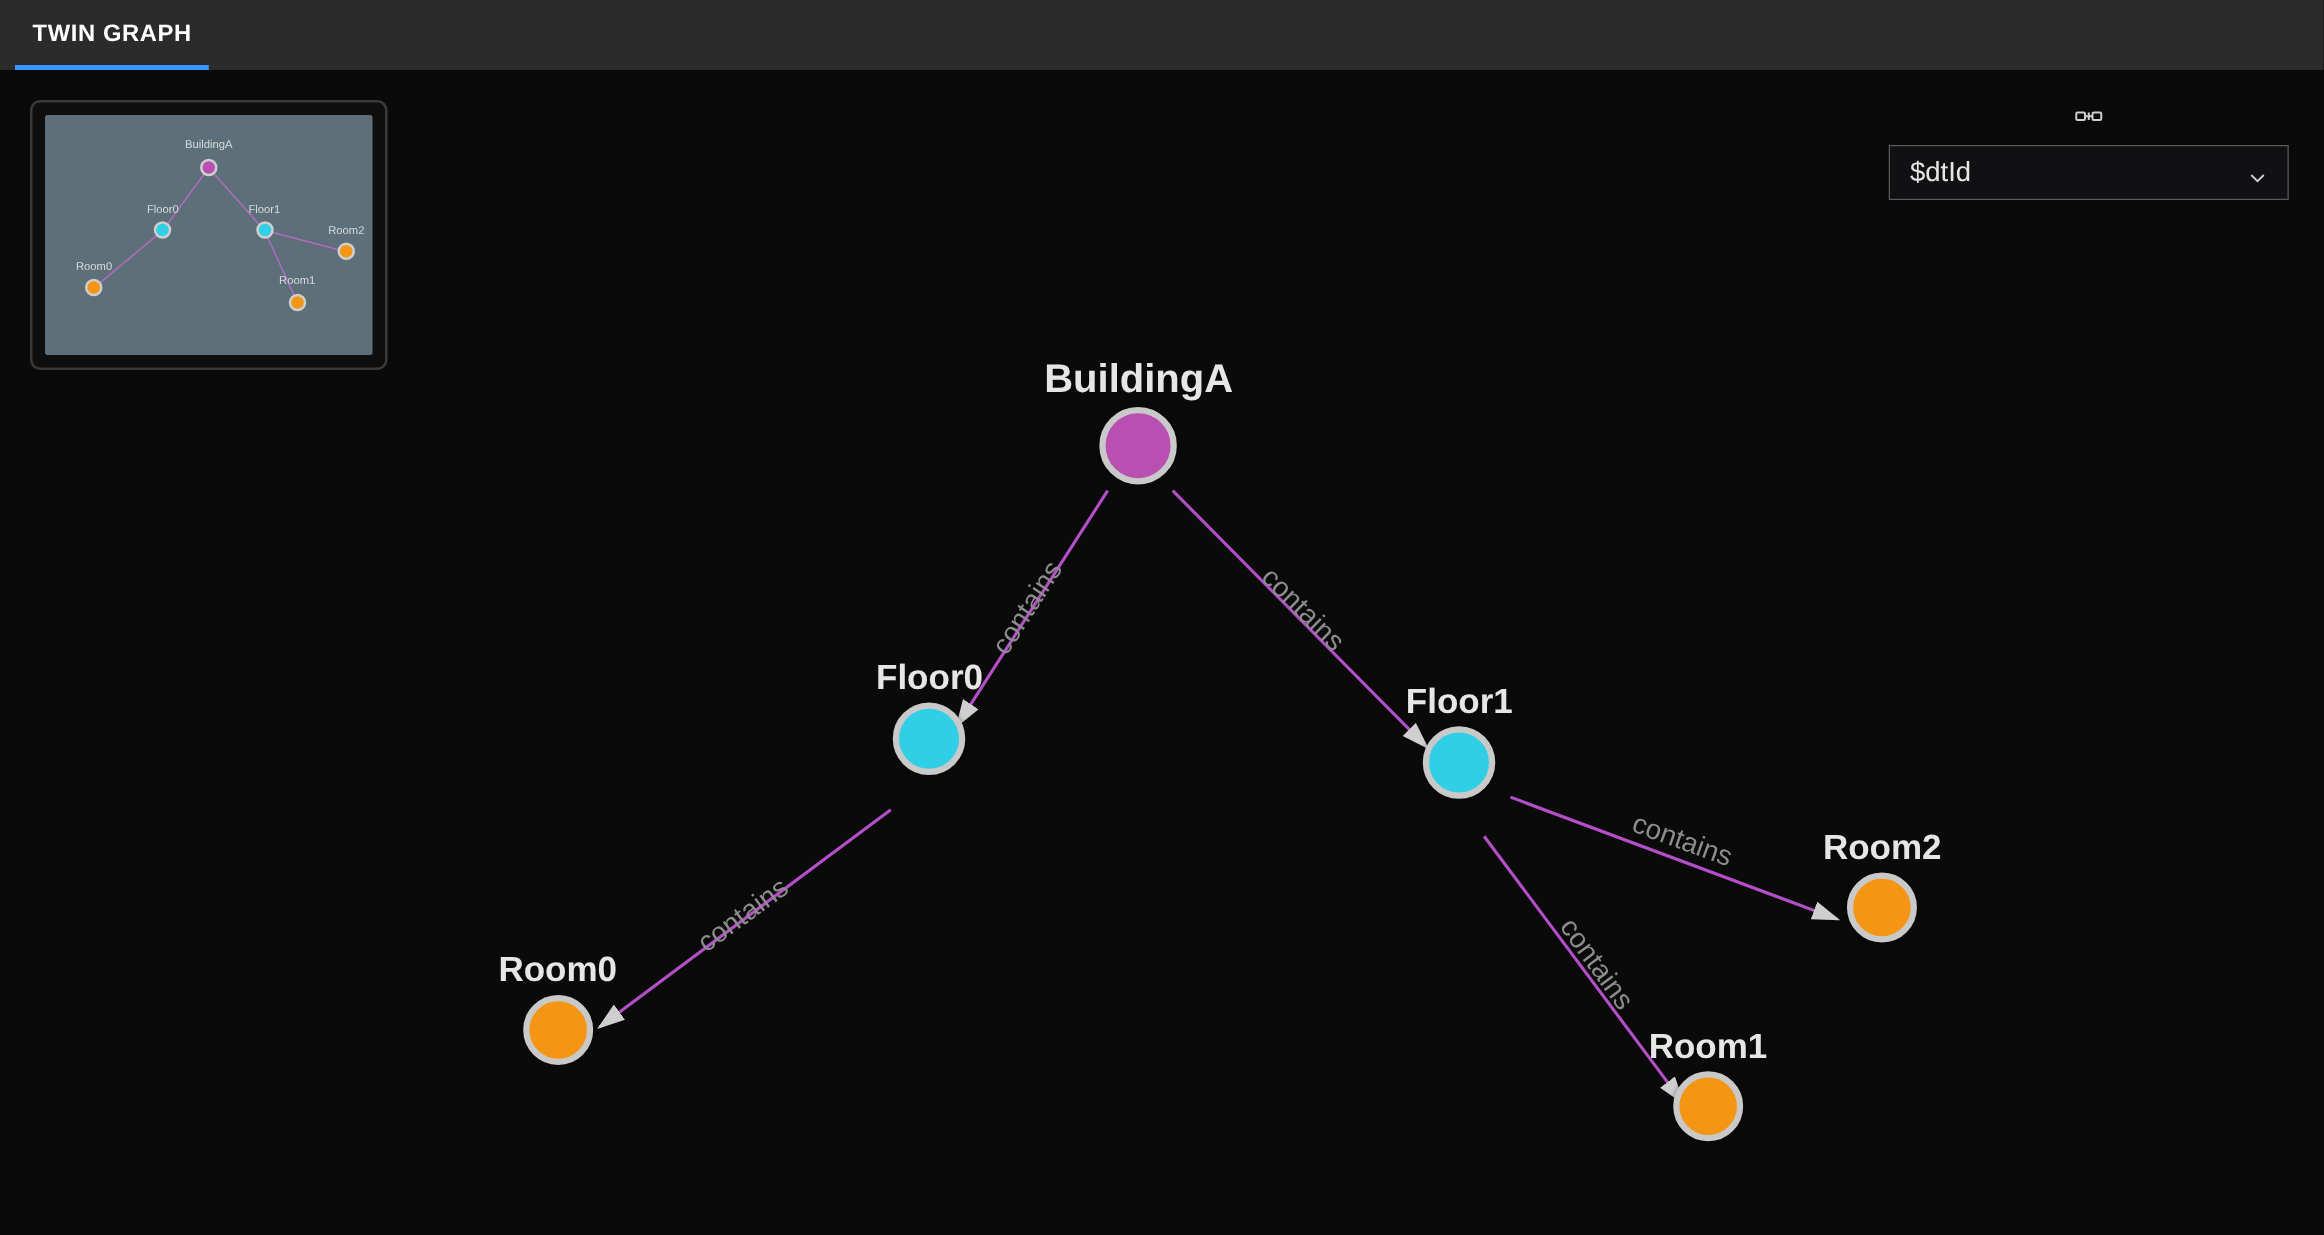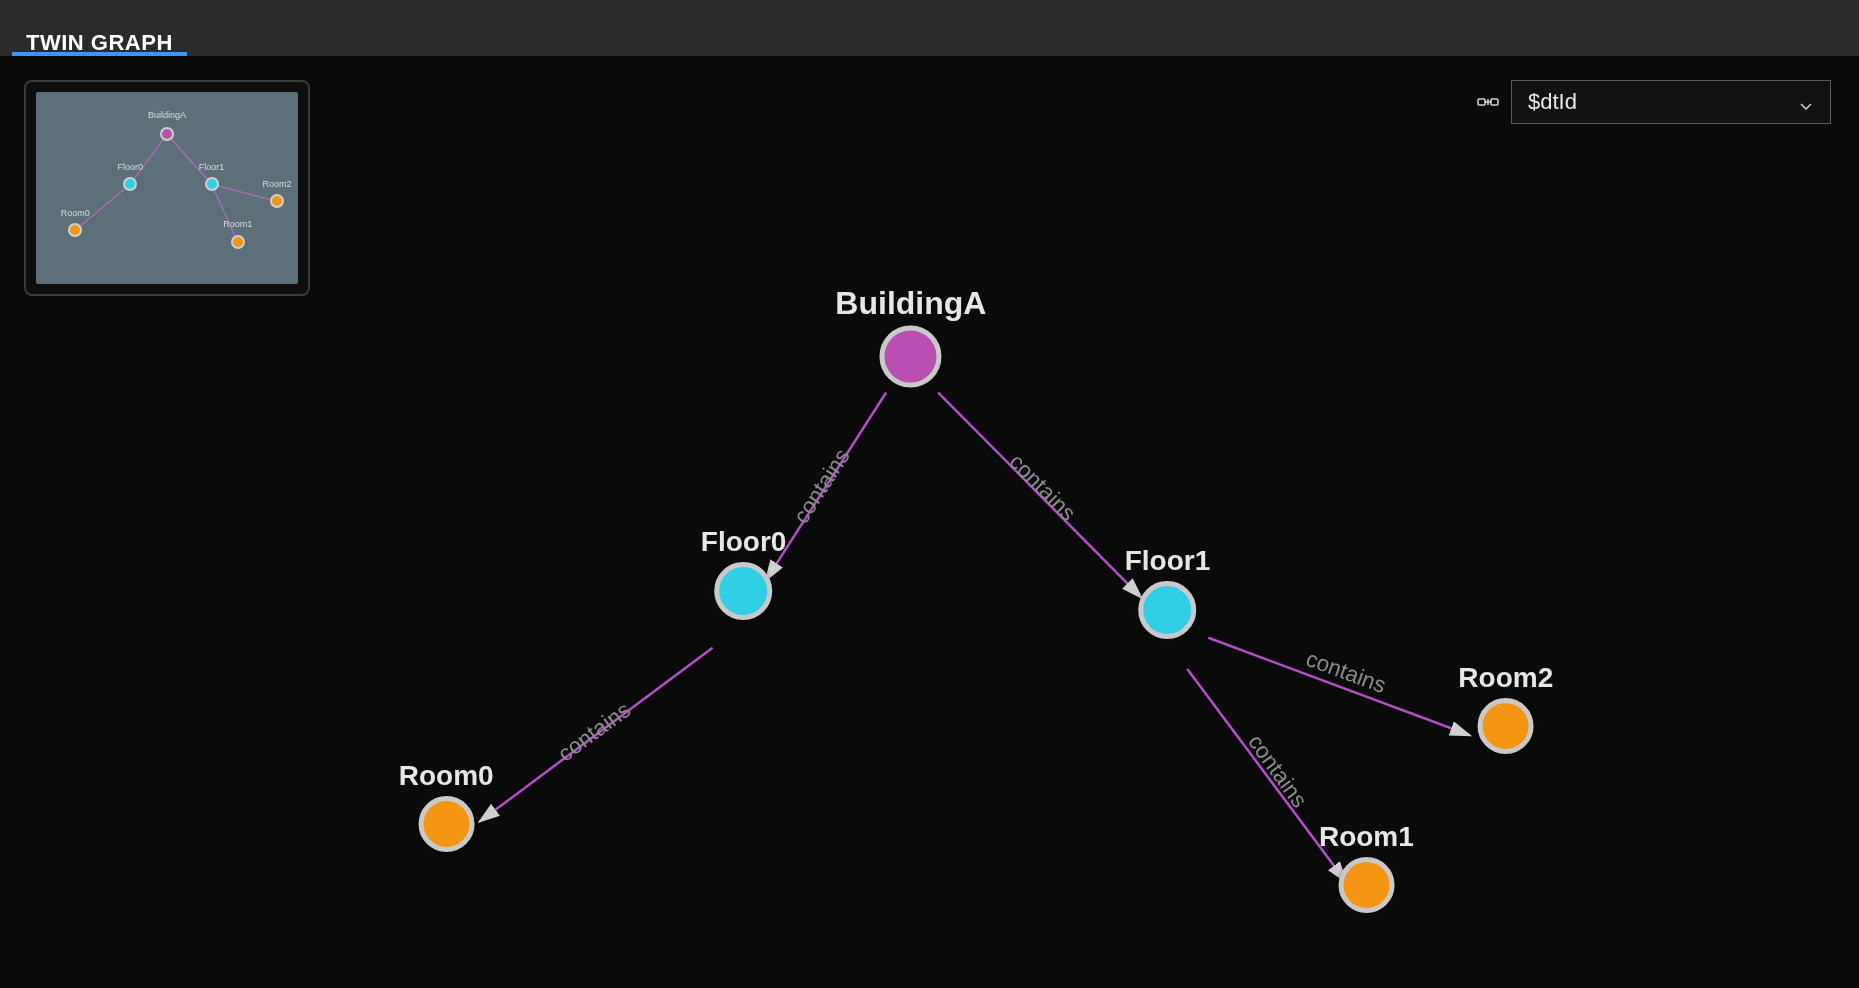--- a/index.html
+++ b/index.html
@@ -12,23 +12,23 @@
   }
   .tab-bar {
     background: #2b2b2c;
     height: 56px;
     display: flex;
     align-items: stretch;
     padding: 0 4px;
   }
   .tab {
     display: flex;
-    align-items: flex-end;
+    align-items: center;
     padding: 0 22px;
-    font-size: 22px;
+    font-size: 19px;
     letter-spacing: 0.5px;
     color: #d8d8d8;
     cursor: pointer;
     position: relative;
     user-select: none;
   }
   .tab.active {
     color: #ffffff;
     font-weight: 700;
   }
@@ -44,20 +44,21 @@
     top: 56px; left: 0; right: 0; bottom: 0;
     background: #0a0a0a;
   }
   .selector-bar {
     position: absolute;
     top: 24px; right: 28px;
     display: flex;
     align-items: center;
     gap: 10px;
     z-index: 10;
+    flex-direction: column;
   }
   .model-icon {
     width: 26px; height: 26px;
     display:flex; align-items:center; justify-content:center;
     color:#cfcfcf;
   }
   .dropdown {
     width: 320px;
     height: 44px;
     background: #111113;

